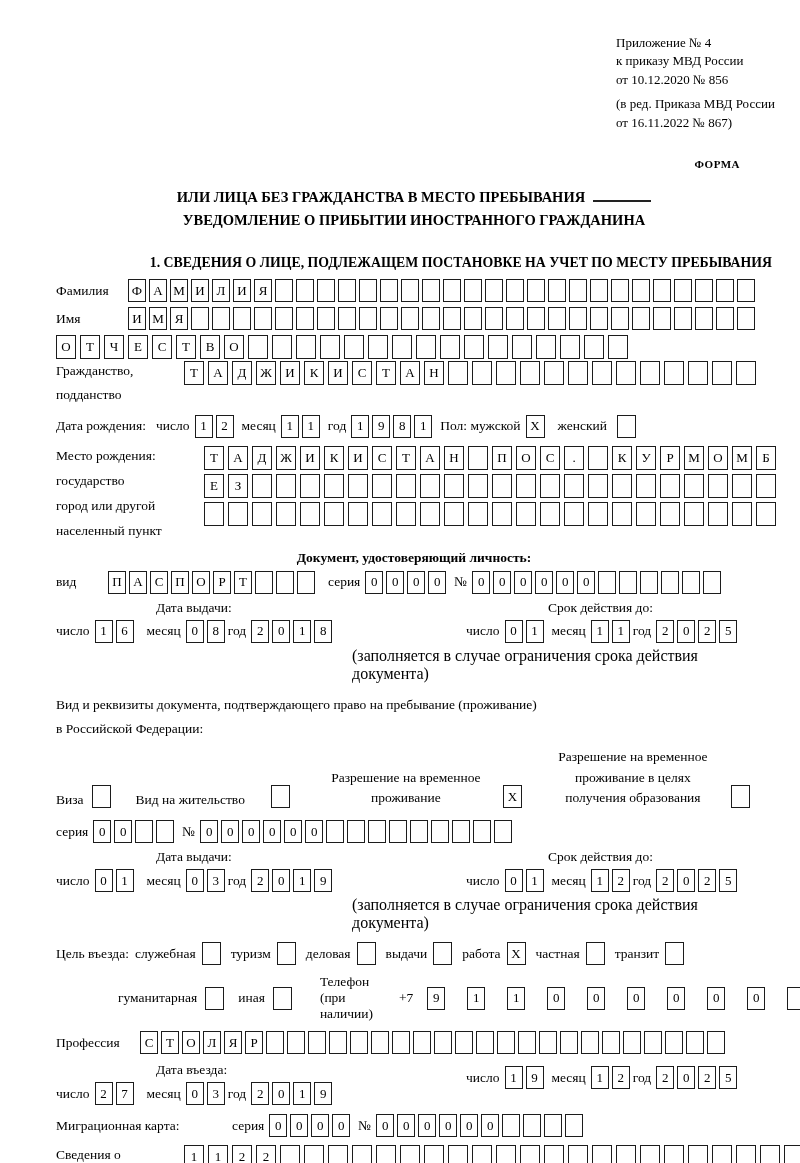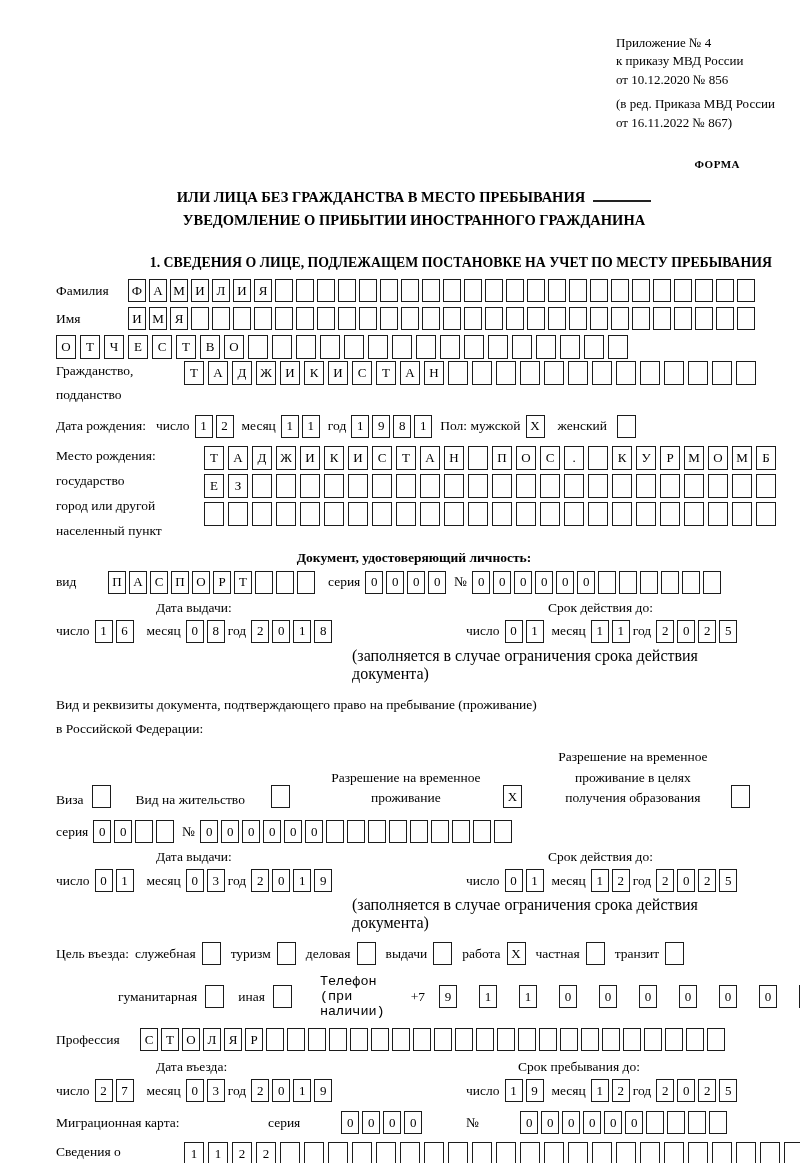--- a/index.html
+++ b/index.html
@@ -534,21 +534,21 @@
     <span class="cell cb"></span>
     <span>транзит</span>
     <span class="cell cb"></span>
   </div>
 
   <div class="row purpose2" style="margin-left:62px;">
     <span>гуманитарная</span>
     <span class="cell cb"></span>
     <span>иная</span>
     <span class="cell cb"></span>
-    <span style="margin-left:14px;font-family:Liberation Mono, monospace;">Телефон (при наличии)</span>
+    <span style="margin-left:14px;">Телефон (при наличии)</span>
     <span style="margin-left:26px; margin-right:6px;">+7</span>
     <span class="cells">
         <span class="cell">9</span>
         <span class="cell">1</span>
         <span class="cell">1</span>
         <span class="cell">0</span>
         <span class="cell">0</span>
         <span class="cell">0</span>
         <span class="cell">0</span>
         <span class="cell">0</span>
@@ -608,21 +608,20 @@
         <span class="w">год</span>
         <span class="cells">
             <span class="cell">2</span>
             <span class="cell">0</span>
             <span class="cell">1</span>
             <span class="cell">9</span>
           </span>
       </div>
     </div>
     <div class="datecol-r">
-      <div class="datehead-r" style="margin-left:110px;">Срок пребывания до:</div>
       <div class="dateline" style="margin-left:58px;">
         <span class="w">число</span>
         <span class="cells">
             <span class="cell">1</span>
             <span class="cell">9</span>
           </span>
         <span class="w gap-s">месяц</span>
         <span class="cells">
             <span class="cell">1</span>
             <span class="cell">2</span>
@@ -631,21 +630,21 @@
         <span class="cells">
             <span class="cell">2</span>
             <span class="cell">0</span>
             <span class="cell">2</span>
             <span class="cell">5</span>
           </span>
       </div>
     </div>
   </div>
 
-  <div class="row" style="margin-top:9px;gap:36px;">
+  <div class="row" style="margin-top:9px;">
     <span class="lbl" style="width:176px;">Миграционная карта:</span>
     <span>серия</span>
     <span class="cells gap-s">
         <span class="cell">0</span>
         <span class="cell">0</span>
         <span class="cell">0</span>
         <span class="cell">0</span>
       </span>
     <span class="gap-s">№</span>
     <span class="cells gap-s">

